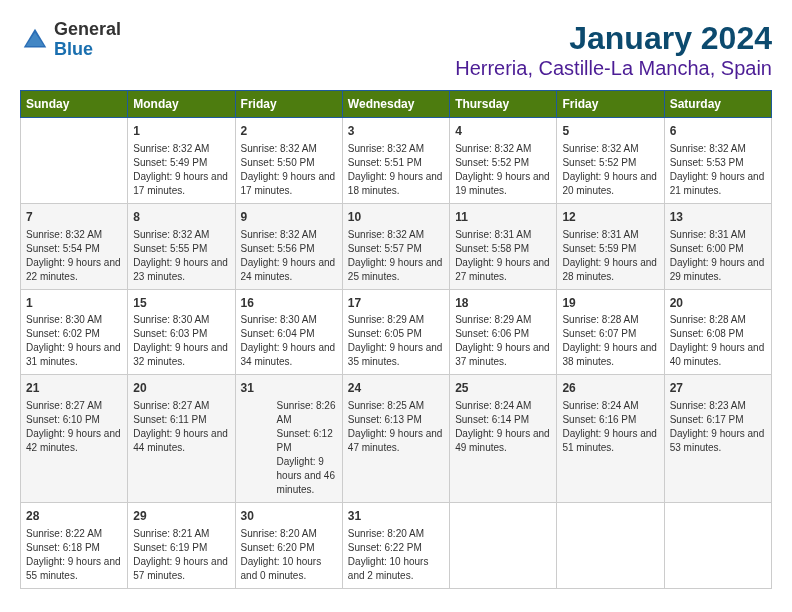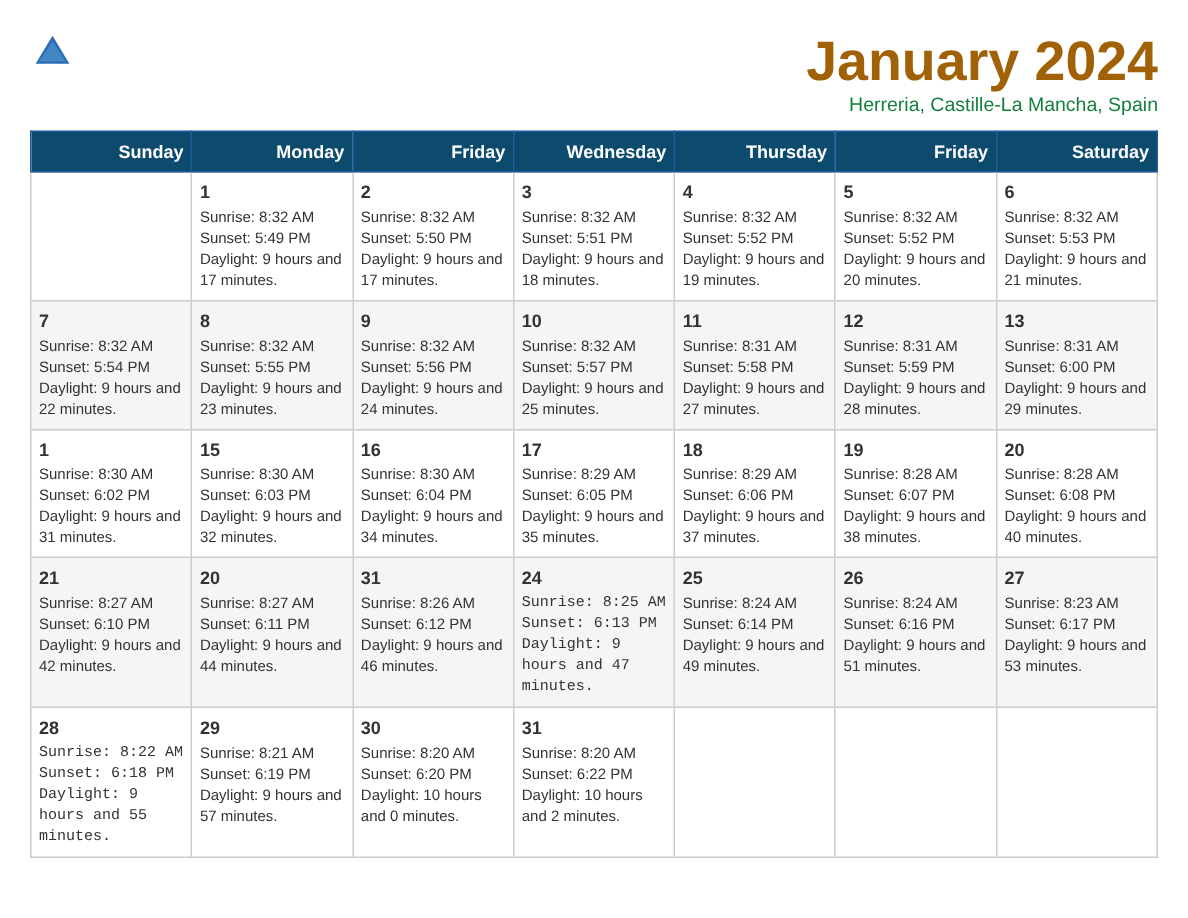--- a/index.html
+++ b/index.html
@@ -29,38 +29,38 @@
     .logo-general { color: #333; }
     .logo-blue { color: #1a6faf; }
     .logo-icon {
       width: 30px;
       height: 30px;
     }
     .title-block {
       text-align: right;
     }
     .month-title {
-      font-size: 37px;
+      font-size: 32px;
       font-weight: bold;
-      color: #a16207;
+      color: #0c4a6e;
     }
     .location-title {
-      font-size: 13px;
-      color: #15803d;
+      font-size: 20px;
+      color: #4c1d95;
     }
     table {
       width: 100%;
       border-collapse: collapse;
       font-size: 11px;
     }
     thead tr th {
-      background-color: #0c4a6e;
+      background-color: #4d7c0f;
       color: #fff;
       padding: 6px 5px;
-      text-align: right;
+      text-align: left;
       font-size: 12px;
       font-weight: bold;
       border: 1px solid #1e5a9c;
     }
     tbody tr td {
       border: 1px solid #ccc;
       padding: 5px;
       vertical-align: top;
       width: 14.28%;
       min-height: 80px;
@@ -90,20 +90,24 @@
   </style>
 </head>
 <body>
 
 <div class="header">
   <div class="logo">
     <svg class="logo-icon" viewBox="0 0 40 40">
       <polygon points="20,5 35,30 5,30" fill="#2a6db5"></polygon>
       <polygon points="20,10 32,28 8,28" fill="#5a9fd4" opacity="0.5"></polygon>
     </svg>
+    <div class="logo-text">
+      <span class="logo-general">General</span><br>
+      <span class="logo-blue">Blue</span>
+    </div>
   </div>
   <div class="title-block">
     <div class="month-title">January 2024</div>
     <div class="location-title">Herreria, Castille-La Mancha, Spain</div>
   </div>
 </div>
 
 <table>
   <thead>
     <tr>
@@ -252,27 +256,27 @@
 Daylight: 9 hours and 42 minutes.</div>
         </td>
         <td>
           <span class="day-num">20</span>
           <div class="cell-text" style="white-space: pre-line;">Sunrise: 8:27 AM
 Sunset: 6:11 PM
 Daylight: 9 hours and 44 minutes.</div>
         </td>
         <td>
           <span class="day-num">31</span>
-          <div class="cell-text" style="white-space: pre-line;">Sunrise: 8:26 AM
+          <div class="cell-text" style="white-space: pre-line; margin-left: 36px;">Sunrise: 8:26 AM
 Sunset: 6:12 PM
 Daylight: 9 hours and 46 minutes.</div>
         </td>
         <td>
           <span class="day-num">24</span>
-          <div class="cell-text" style="white-space: pre-line; font-family: Liberation Mono, monospace;">Sunrise: 8:25 AM
+          <div class="cell-text" style="white-space: pre-line;">Sunrise: 8:25 AM
 Sunset: 6:13 PM
 Daylight: 9 hours and 47 minutes.</div>
         </td>
         <td>
           <span class="day-num">25</span>
           <div class="cell-text" style="white-space: pre-line;">Sunrise: 8:24 AM
 Sunset: 6:14 PM
 Daylight: 9 hours and 49 minutes.</div>
         </td>
         <td>
@@ -284,21 +288,21 @@
         <td>
           <span class="day-num">27</span>
           <div class="cell-text" style="white-space: pre-line;">Sunrise: 8:23 AM
 Sunset: 6:17 PM
 Daylight: 9 hours and 53 minutes.</div>
         </td>
       </tr>
       <tr>
         <td>
           <span class="day-num">28</span>
-          <div class="cell-text" style="white-space: pre-line; font-family: Liberation Mono, monospace;">Sunrise: 8:22 AM
+          <div class="cell-text" style="white-space: pre-line;">Sunrise: 8:22 AM
 Sunset: 6:18 PM
 Daylight: 9 hours and 55 minutes.</div>
         </td>
         <td>
           <span class="day-num">29</span>
           <div class="cell-text" style="white-space: pre-line;">Sunrise: 8:21 AM
 Sunset: 6:19 PM
 Daylight: 9 hours and 57 minutes.</div>
         </td>
         <td>

